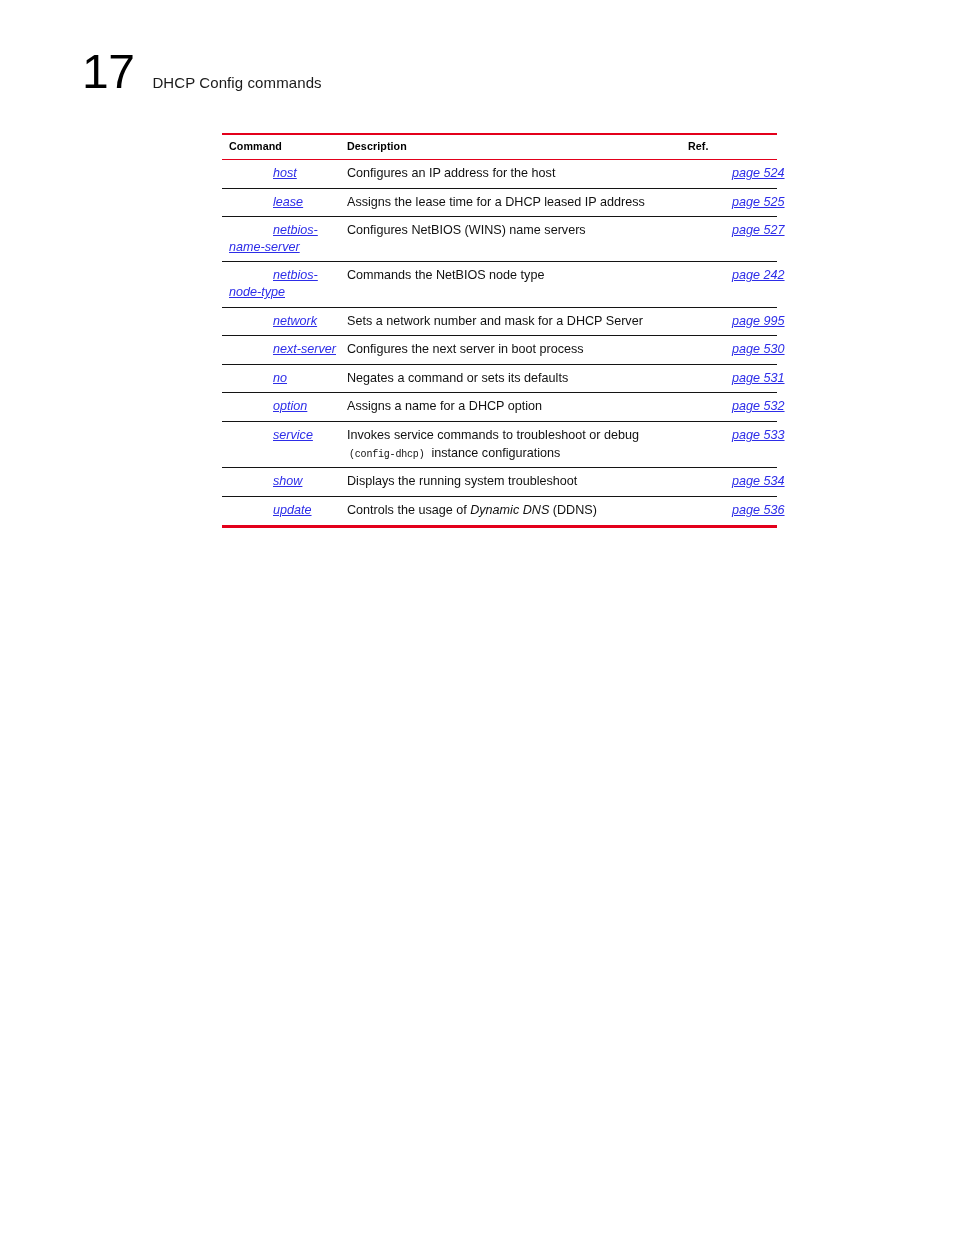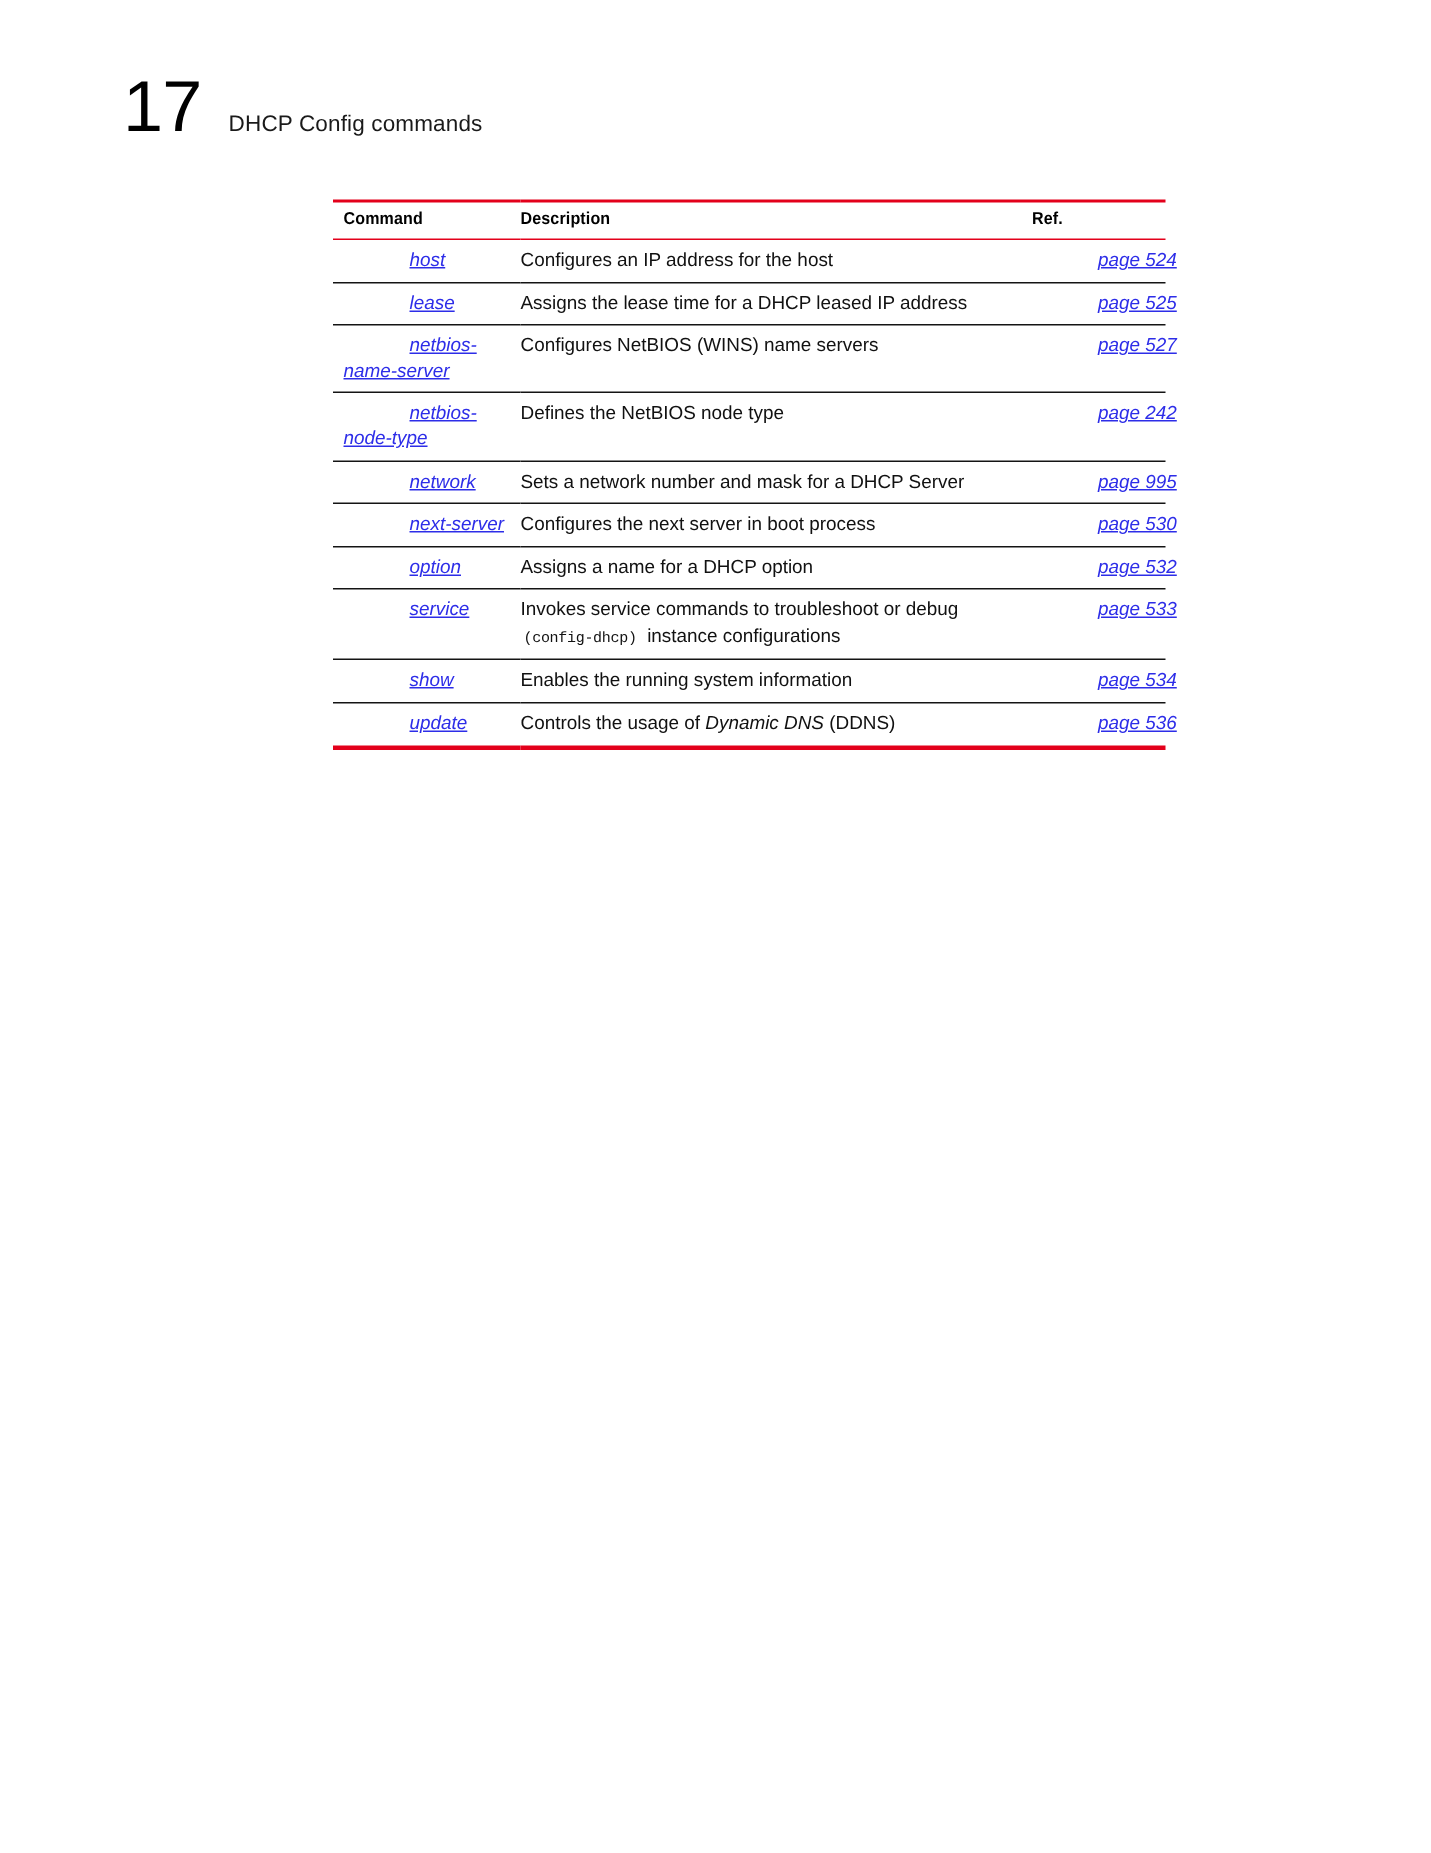--- a/index.html
+++ b/index.html
@@ -173,55 +173,60 @@
       </tr>
 
       <tr>
         <td class="cell-cmd"><a class="link" href="#">netbios-name-server</a></td>
         <td class="cell-desc">Configures NetBIOS (WINS) name servers</td>
         <td class="cell-ref"><a class="link" href="#">page 527</a></td>
       </tr>
 
       <tr>
         <td class="cell-cmd"><a class="link" href="#">netbios-node-type</a></td>
-        <td class="cell-desc">Defines the NetBIOS node type</td>
+        <td class="cell-desc">Commands the NetBIOS node type</td>
         <td class="cell-ref"><a class="link" href="#">page 242</a></td>
       </tr>
 
       <tr>
         <td class="cell-cmd"><a class="link" href="#">network</a></td>
         <td class="cell-desc">Sets a network number and mask for a DHCP Server</td>
         <td class="cell-ref"><a class="link" href="#">page 995</a></td>
       </tr>
 
       <tr>
         <td class="cell-cmd"><a class="link" href="#">next-server</a></td>
         <td class="cell-desc">Configures the next server in boot process</td>
         <td class="cell-ref"><a class="link" href="#">page 530</a></td>
       </tr>
 
+      <tr>
+        <td class="cell-cmd"><a class="link" href="#">no</a></td>
+        <td class="cell-desc">Negates a command or sets its defaults</td>
+        <td class="cell-ref"><a class="link" href="#">page 531</a></td>
+      </tr>
 
       <tr>
         <td class="cell-cmd"><a class="link" href="#">option</a></td>
         <td class="cell-desc">Assigns a name for a DHCP option</td>
         <td class="cell-ref"><a class="link" href="#">page 532</a></td>
       </tr>
 
       <tr>
         <td class="cell-cmd"><a class="link" href="#">service</a></td>
         <td class="cell-desc">
           <span>Invokes service commands to troubleshoot or debug</span>
           <span class="desc-line2"><span class="mono">(config-dhcp</span><span class="mono paren-close">)</span><span class="gap"></span><span>instance configurations</span></span>
         </td>
         <td class="cell-ref"><a class="link" href="#">page 533</a></td>
       </tr>
 
       <tr>
         <td class="cell-cmd"><a class="link" href="#">show</a></td>
-        <td class="cell-desc">Enables the running system information</td>
+        <td class="cell-desc">Displays the running system troubleshoot</td>
         <td class="cell-ref"><a class="link" href="#">page 534</a></td>
       </tr>
 
 
       <tr>
         <td class="cell-cmd"><a class="link" href="#">update</a></td>
         <td class="cell-desc"><span>Controls the usage of </span><span class="ital">Dynamic DNS</span><span> (DDNS)</span></td>
         <td class="cell-ref"><a class="link" href="#">page 536</a></td>
       </tr>
 

